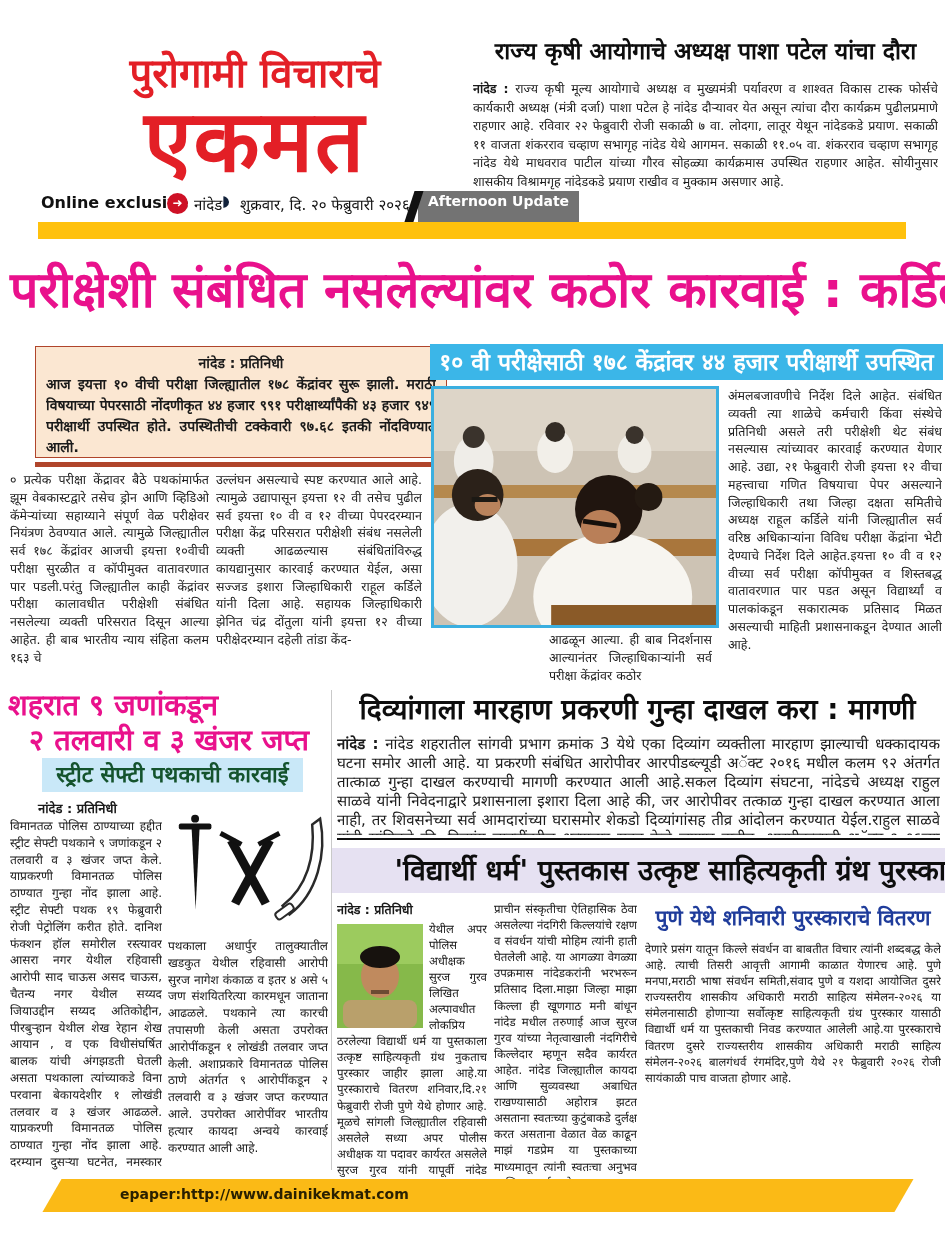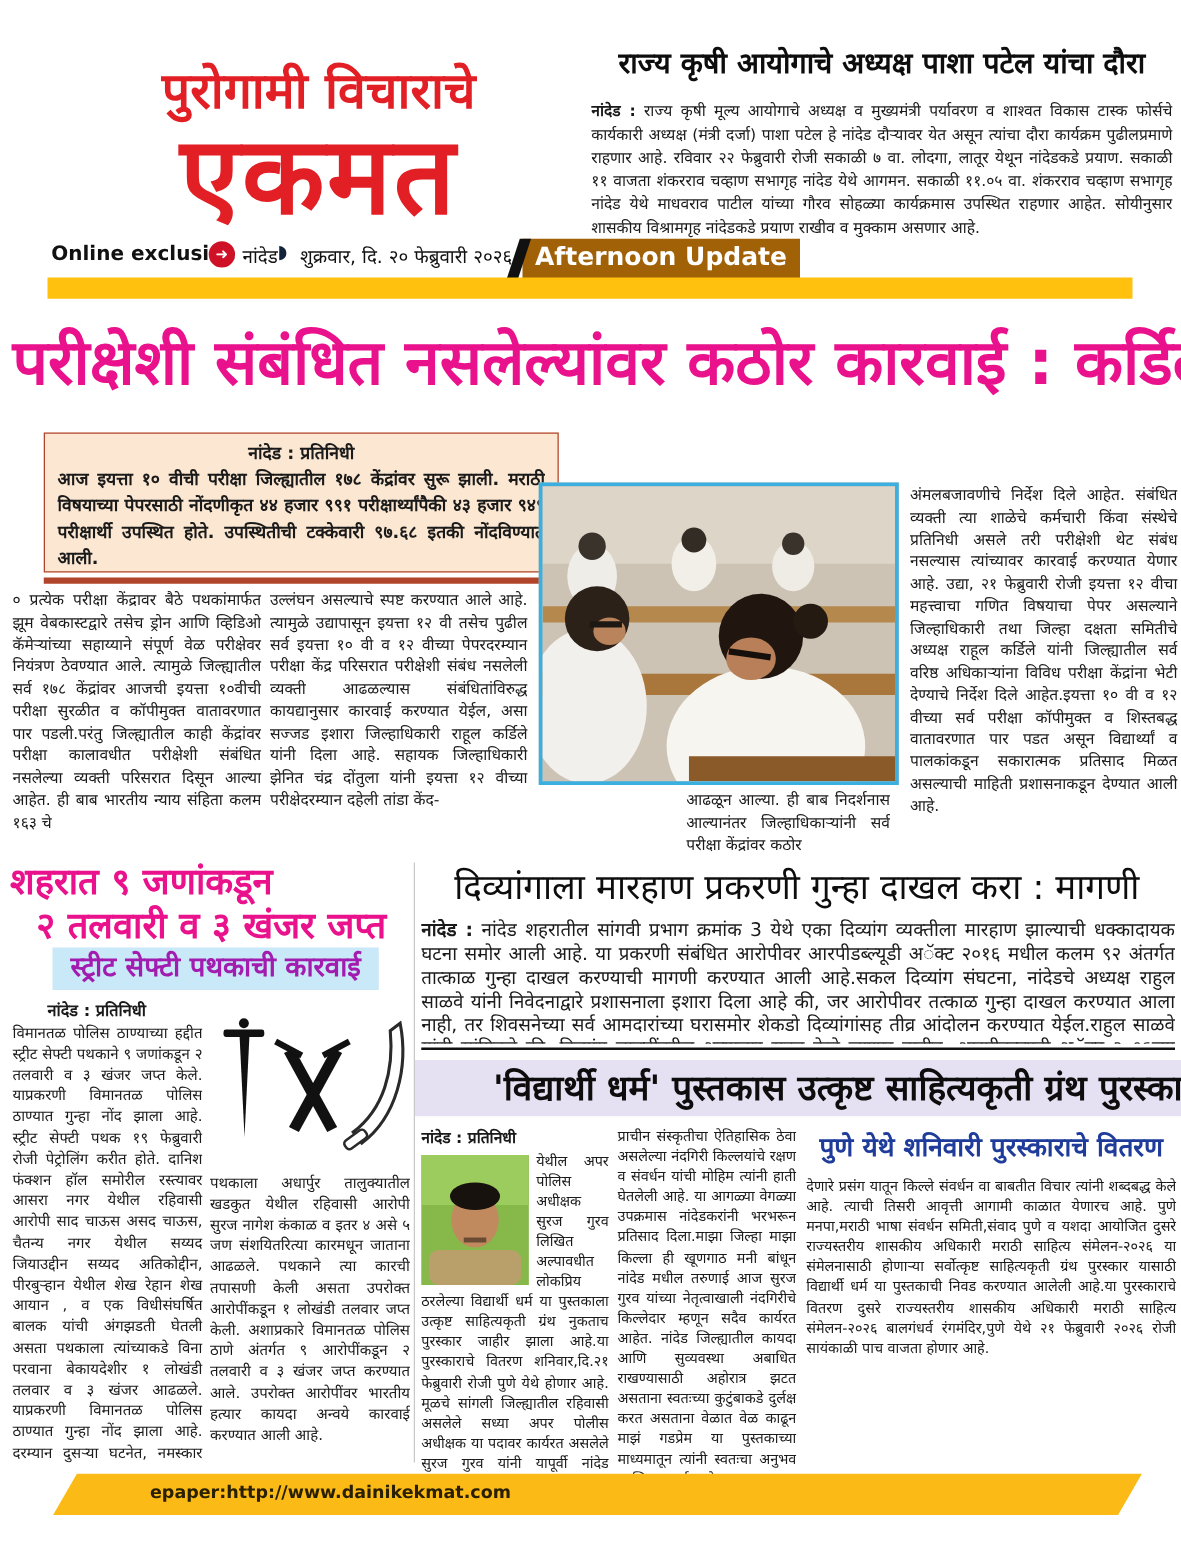--- a/index.html
+++ b/index.html
@@ -10,21 +10,21 @@
   .just { text-align:justify; overflow:hidden; }
 
   
   .tagline { left:40px; top:50px; width:430px; font-size:40px; line-height:46px; font-weight:bold; color:#E31F26; text-align:center; white-space:nowrap; }
   .mast-title { left:40px; top:94px; width:430px; font-size:86px; line-height:94px; font-weight:bold; color:#E31F26; text-align:center; letter-spacing:2px; }
   .online { left:41px; top:193px; font-size:16px; font-weight:bold; color:#111; }
   .arrow-circle { left:167px; top:193px; width:21px; height:21px; background:#CE1126; border-radius:50%; color:#fff; font-size:12px; line-height:21px; text-align:center; }
   .date-city { left:194px; top:194px; font-size:15px; color:#111; }
   .date-sym { left:222px; top:192px; font-size:15px; color:#12223a; font-weight:bold; }
   .date-rest { left:240px; top:194px; font-size:15px; color:#111; }
-  .badge { left:418px; top:191px; background:#a16207; color:#fff; font-size:20px; font-weight:bold; padding:2px 10px 16px; }
+  .badge { left:418px; top:191px; background:#737373; color:#fff; font-size:14px; font-weight:bold; padding:2px 10px 16px; }
   .badge::before { content:""; position:absolute; left:-9px; top:0; bottom:0; width:9px; background:#111; transform:skewX(-18deg); }
   .bar-top { left:38px; top:222px; width:868px; height:17px; background:#FFC10D; }
 
   
   .tour-head { left:473px; top:38px; width:465px; font-size:23px; line-height:1.15; font-weight:bold; text-align:center; color:#0d0d0d; }
   .tour-body { left:473px; top:80px; width:465px; height:148px; font-size:12.5px; line-height:1.48; }
 
   
   .main-head { left:10px; top:246px; width:925px; height:92px; font-size:50px; line-height:88px; font-weight:bold; color:#E9118C; text-align:center; white-space:nowrap; }
   .intro-box { left:35px; top:346px; width:412px; height:112px; background:#FBE7D2; border:1px solid #B0452B; padding:6px 10px; font-size:14px; line-height:1.5; font-weight:bold; overflow:hidden; }
@@ -36,29 +36,29 @@
   .lead-col1 { left:10px; top:471px; width:199px; height:228px; }
   .lead-col2 { left:216px; top:471px; width:206px; height:228px; }
   .lead-col3 { left:728px; top:387px; width:214px; height:313px; }
   .lead-up1 { left:383px; top:631px; width:158px; height:68px; }
   .lead-up2 { left:549px; top:631px; width:163px; height:68px; }
 
   
   .vdiv { left:331px; top:690px; width:1px; height:480px; background:#c9c9c9; }
   .weap-h1 { left:8px; top:688px; width:322px; font-size:29px; line-height:34px; font-weight:bold; color:#E9118C; white-space:nowrap; }
   .weap-h2 { left:8px; top:722px; width:322px; font-size:29px; line-height:36px; font-weight:bold; color:#E9118C; text-align:center; white-space:nowrap; }
-  .weap-sub { left:42px; top:758px; width:261px; height:34px; background:#C9E8F8; color:#a21caf; font-size:22px; line-height:34px; font-weight:bold; text-align:center; white-space:nowrap; overflow:hidden; }
+  .weap-sub { left:42px; top:758px; width:261px; height:34px; background:#C9E8F8; color:#14532d; font-size:22px; line-height:34px; font-weight:bold; text-align:center; white-space:nowrap; overflow:hidden; }
   .weap-byline { left:38px; top:799px; font-size:13px; font-weight:bold; }
   .weap-col { font-size:12px; line-height:1.4; }
   .weap-col1 { left:10px; top:818px; width:152px; height:352px; }
   .weap-col2 { left:168px; top:938px; width:160px; height:232px; }
   .swords-box { left:162px; top:812px; width:168px; height:122px; background:#fff; }
 
   
-  .asl-head { left:335px; top:690px; width:605px; font-size:28px; line-height:40px; font-weight:normal; text-align:center; color:#0d0d0d; white-space:nowrap; overflow:hidden; }
+  .asl-head { left:335px; top:690px; width:605px; font-size:28px; line-height:40px; font-weight:bold; text-align:center; color:#0d0d0d; white-space:nowrap; overflow:hidden; }
   .asl-body { left:337px; top:735px; width:603px; height:100px; font-size:15px; line-height:1.26; }
   .asl-rule { left:337px; top:838px; width:603px; height:2px; background:#111; }
 
   
   .book-bar { left:332px; top:848px; width:688px; height:45px; background:#E6E1F2; font-size:28px; line-height:45px; font-weight:bold; text-align:center; color:#0d0d0d; white-space:nowrap; overflow:hidden; }
   .book-col { font-size:11.5px; line-height:1.4; }
   .book-col1 { left:337px; top:901px; width:150px; height:292px; }
   .book-col2 { left:494px; top:901px; width:143px; height:292px; }
   .book-sub { left:645px; top:903px; width:296px; font-size:21px; line-height:30px; font-weight:bold; color:#1F3C9B; text-align:center; white-space:nowrap; overflow:hidden; }
   .book-col3 { left:645px; top:941px; width:296px; height:251px; }
@@ -93,20 +93,21 @@
   </div>
 
   <div class="abs main-head">परीक्षेशी संबंधित नसलेल्यांवर कठोर कारवाई : कर्डिले</div>
 
   <div class="abs intro-box">
     <div class="intro-byline">नांदेड : प्रतिनिधी</div>
     <div class="just">आज इयत्ता १० वीची परीक्षा जिल्ह्यातील १७८ केंद्रांवर सुरू झाली. मराठी विषयाच्या पेपरसाठी नोंदणीकृत ४४ हजार ९९१ परीक्षार्थ्यांपैकी ४३ हजार ९४९ परीक्षार्थी उपस्थित होते. उपस्थितीची टक्केवारी ९७.६८ इतकी नोंदविण्यात आली.</div>
   </div>
   <div class="abs intro-rule"></div>
 
+  <div class="abs lead-subhead">१० वी परीक्षेसाठी १७८ केंद्रांवर ४४ हजार परीक्षार्थी उपस्थित</div>
 
   <div class="abs photo">
     <svg viewBox="0 0 284 236" width="282" height="236" preserveAspectRatio="none">
       <rect width="284" height="236" fill="#cdc3b4"></rect>
       <rect width="284" height="62" fill="#ddd5c8"></rect>
       <ellipse cx="40" cy="72" rx="20" ry="26" fill="#efede8"></ellipse>
       <ellipse cx="122" cy="62" rx="18" ry="22" fill="#f2efe9"></ellipse>
       <ellipse cx="202" cy="64" rx="17" ry="20" fill="#efece5"></ellipse>
       <circle cx="40" cy="48" r="11" fill="#3a332c"></circle>
       <circle cx="122" cy="43" r="10" fill="#332c25"></circle>

